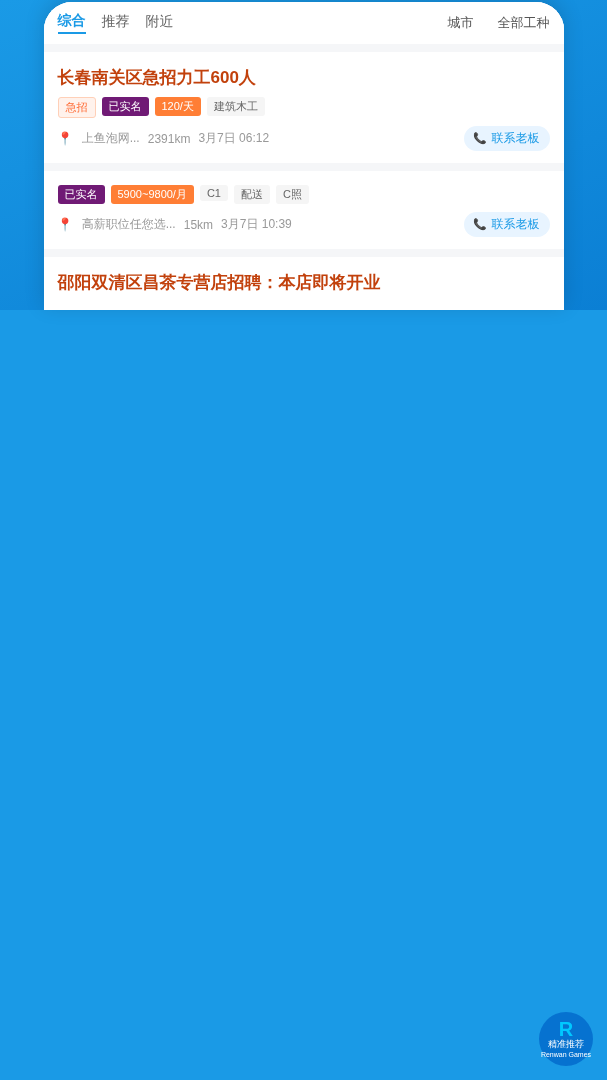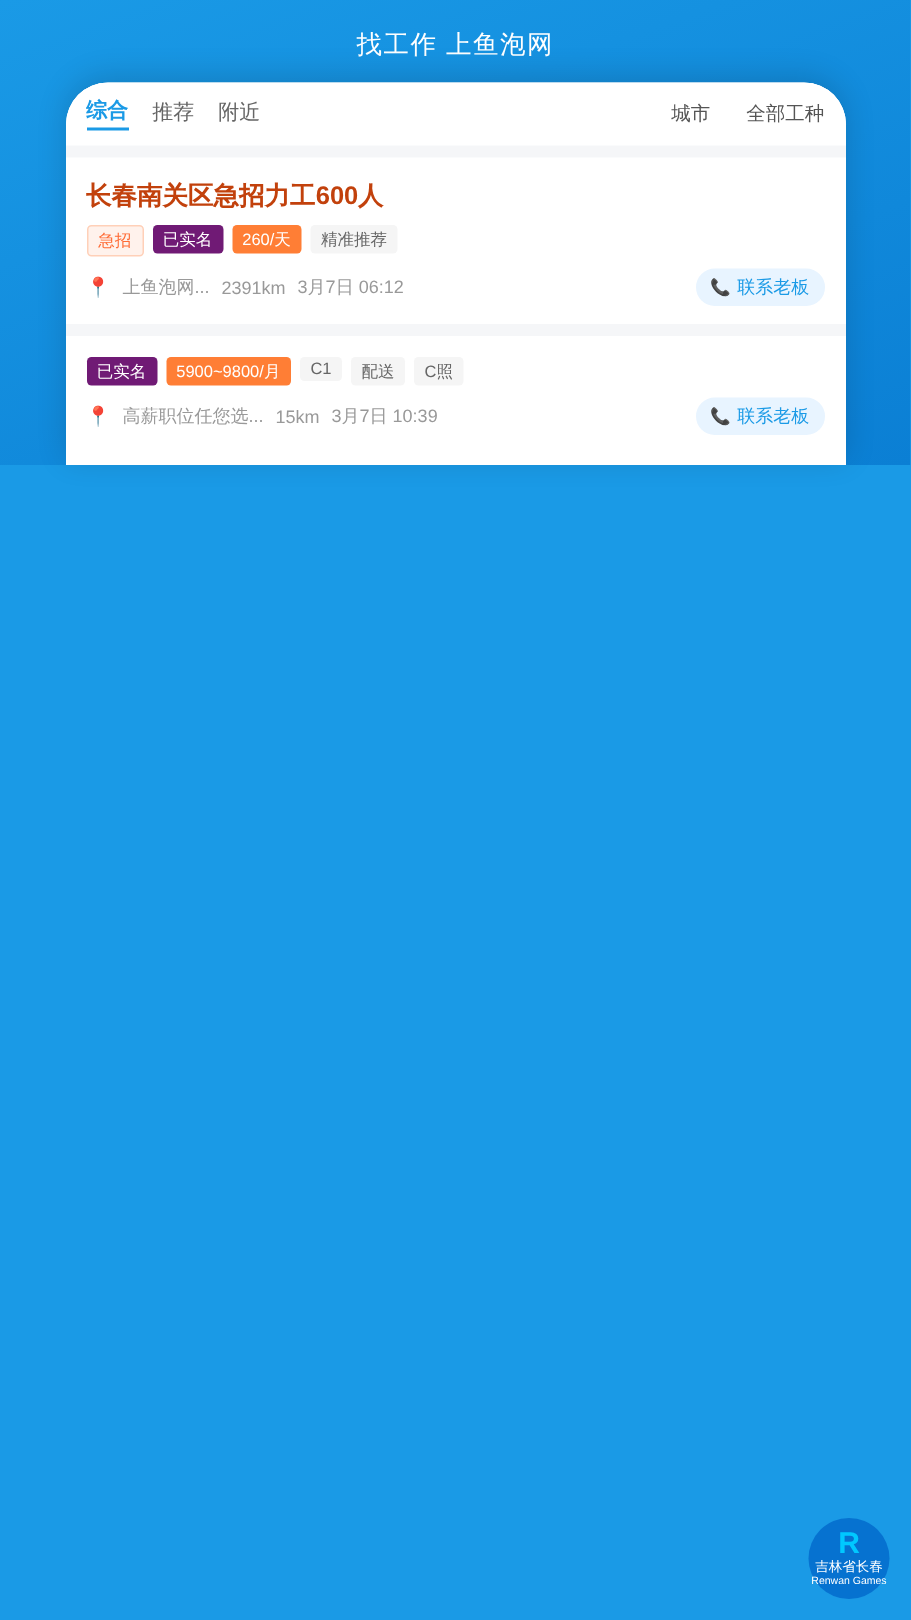--- a/index.html
+++ b/index.html
@@ -237,22 +237,22 @@
           <span>全部工种</span>
 
         </div>
       </div>
 
       <div class="job-card">
         <div class="job-title">长春南关区急招力工600人</div>
         <div class="job-tags">
           <span class="tag tag-urgent">急招</span>
           <span class="tag tag-verified">已实名</span>
-          <span class="tag tag-pay">260/天</span>
-          <span class="tag tag-plain">精准推荐</span>
+          <span class="tag tag-pay">120/天</span>
+          <span class="tag tag-plain">建筑木工</span>
         </div>
         <div class="job-meta">
           <span class="location-dot">📍</span>
           <span>上鱼泡网...</span>
           <span>2391km</span>
           <span>3月7日 06:12</span>
           <div class="contact-btn">
             <span class="phone-icon-small">📞</span>
             <span>联系老板</span>
           </div>
@@ -272,22 +272,25 @@
           <span>高薪职位任您选...</span>
           <span>15km</span>
           <span>3月7日 10:39</span>
           <div class="contact-btn">
             <span class="phone-icon-small">📞</span>
             <span>联系老板</span>
           </div>
         </div>
       </div>
 
+      <div class="partial-card">
+        <div class="job-title">邵阳双清区昌茶专营店招聘：本店即将开业</div>
+      </div>
 
     </div>
   </div>
 </div>
 
 <div class="watermark">
   <span class="watermark-r">R</span>
-  <span>吉林省长春</span>
+  <span>精准推荐</span>
   <span style="font-size:7px;">Renwan Games</span>
 </div>
 
 </body></html>

